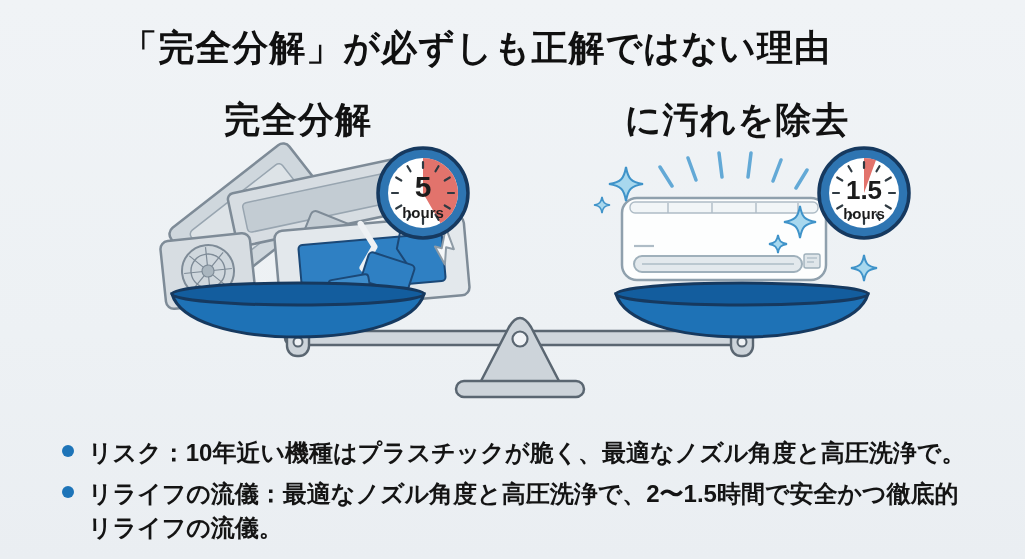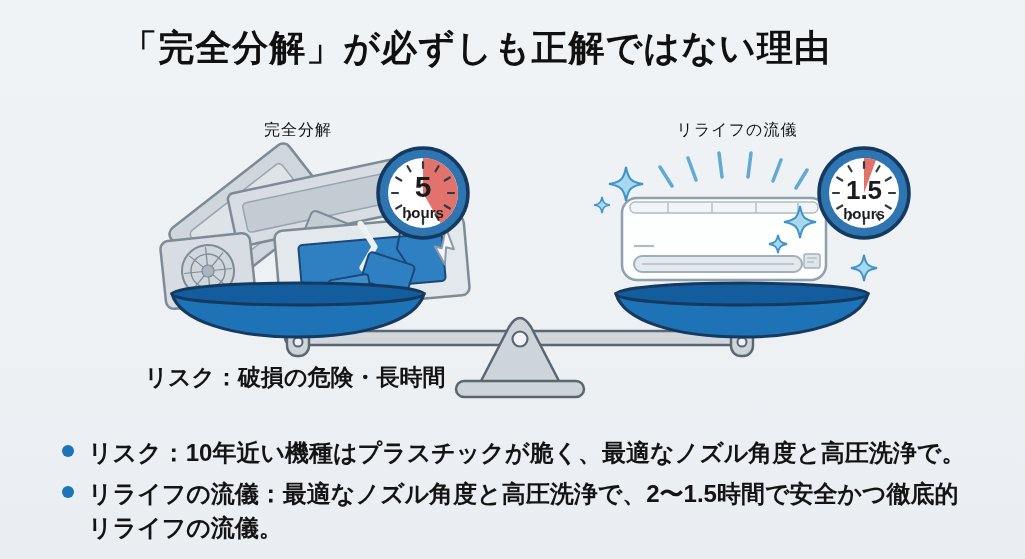--- a/index.html
+++ b/index.html
@@ -13,22 +13,22 @@
     background:linear-gradient(180deg,#f0f3f6 0%,#edf1f4 60%,#eaeef2 100%);
     overflow:hidden;
   }
   .scene{position:absolute;left:0;top:0;width:1025px;height:559px;}
   .title{
     position:absolute;left:0;top:24px;width:952px;
     text-align:center;font-size:36px;font-weight:800;color:#101010;
     letter-spacing:1px;
   }
   .col-label{
-    position:absolute;top:120px;width:300px;text-align:center;
-    font-size:16px;font-weight:400;color:#121212;letter-spacing:1px;
+    position:absolute;top:96px;width:300px;text-align:center;
+    font-size:36px;font-weight:700;color:#121212;letter-spacing:1px;
   }
   .col-label.left{left:148px;}
   .col-label.right{left:587px;}
   .pan-caption{
     position:absolute;top:362px;width:340px;text-align:center;
     font-size:23px;font-weight:800;color:#141414;
   }
   .pan-caption.left{left:125px;}
   .pan-caption.right{left:585px;}
   .bullets{position:absolute;left:62px;top:436px;width:930px;}
@@ -153,23 +153,22 @@
       <path d="M864,193 L864,158 A35,35 0 0 1 876,160.1 Z" fill="#e2736c"></path>
       <path d="M889,193 L895,193 M885.7,205.5 L890.8,208.5 M876.5,214.7 L879.5,219.8 M864,218 L864,224 M851.5,214.7 L848.5,219.8 M842.3,205.5 L837.2,208.5 M839,193 L833,193 M842.3,180.5 L837.2,177.5 M851.5,171.3 L848.5,166.2 M864,168 L864,162 M876.5,171.3 L879.5,166.2 M885.7,180.5 L890.8,177.5" stroke="#2f3a42" stroke-width="2.2" stroke-linecap="round"></path>
       <text x="864" y="199" text-anchor="middle" font-size="26">1.5</text>
       <text x="864" y="219" text-anchor="middle" font-size="15">hours</text>
     </g>
   </svg>
 
   <div class="title">「完全分解」が必ずしも正解ではない理由</div>
 
   <div class="col-label left">完全分解</div>
-  <div class="col-label right">リライフの流儀</div>
+  <div class="col-label right">に汚れを除去</div>
 
-  <div class="pan-caption left">リスク：破損の危険・長時間</div>
 
   <div class="bullets">
     <div class="bullet-row">
       <span class="bullet-dot"></span>
       <div class="bullet-text">リスク：10年近い機種はプラスチックが脆く、最適なノズル角度と高圧洗浄で。</div>
     </div>
     <div class="bullet-row">
       <span class="bullet-dot"></span>
       <div class="bullet-text">
         <div>リライフの流儀：最適なノズル角度と高圧洗浄で、2〜1.5時間で安全かつ徹底的</div>

